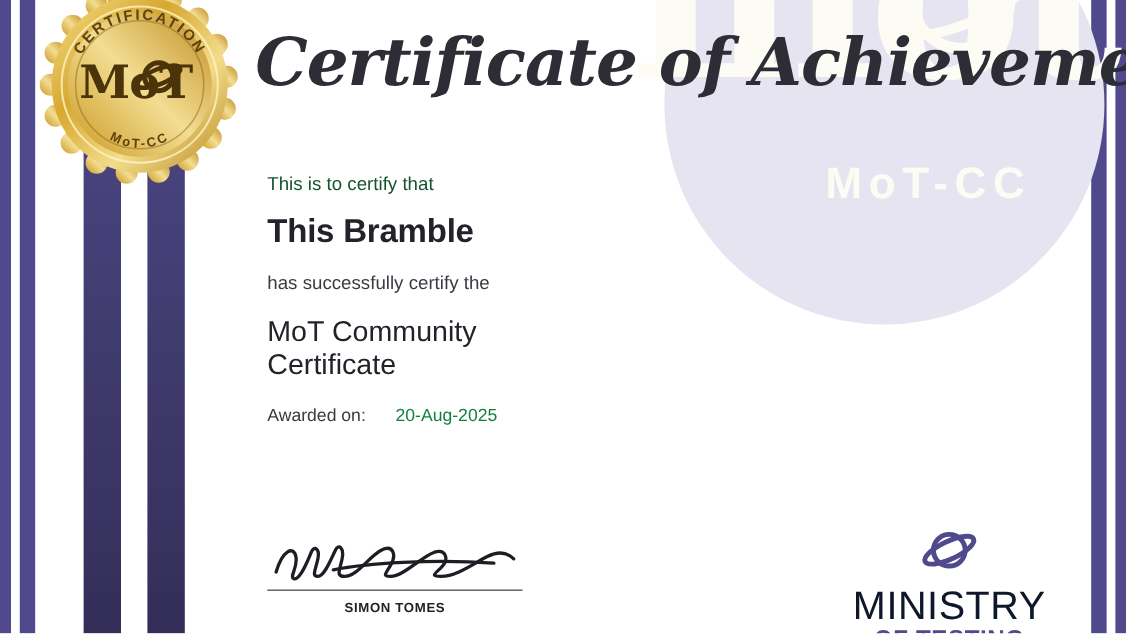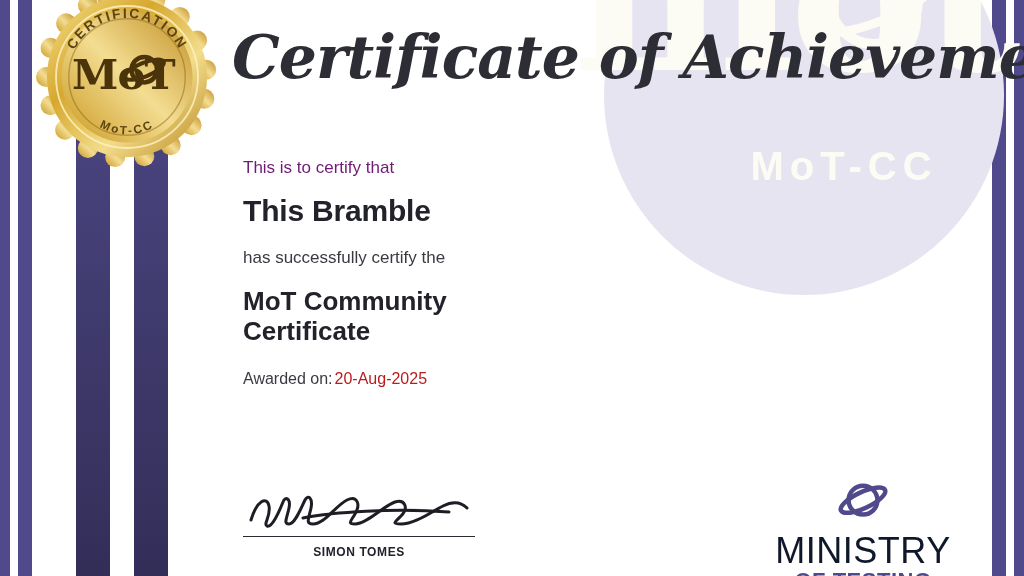--- a/index.html
+++ b/index.html
@@ -92,51 +92,51 @@
   .body-block {
     position: absolute;
     left: 243px;
     top: 158px;
     width: 700px;
     z-index: 4;
     color: #2f2f37;
   }
   .line-intro {
     font-size: 17px;
-    color: #701a75;
+    color: #14532d;
     margin-bottom: 16px;
   }
   .recipient {
     font-size: 30px;
     font-weight: 700;
     color: #22222a;
     margin-bottom: 20px;
     letter-spacing: -0.2px;
   }
   .line-achieved {
     font-size: 17px;
     color: #3a3a42;
     margin-bottom: 18px;
   }
   .award-name {
     font-size: 26px;
-    font-weight: 700;
+    font-weight: 400;
     color: #22222a;
     line-height: 1.16;
     max-width: 300px;
     margin-bottom: 24px;
   }
   .meta-row {
     font-size: 16px;
     color: #3a3a42;
     margin-bottom: 18px;
   }
   .meta-row .meta-value {
-    margin-left: 2px;
-    color: #b91c1c;
+    margin-left: 27px;
+    color: #15803d;
   }
 
   
   .signature-block {
     position: absolute;
     left: 243px;
     top: 486px;
     width: 232px;
     z-index: 4;
     text-align: center;

